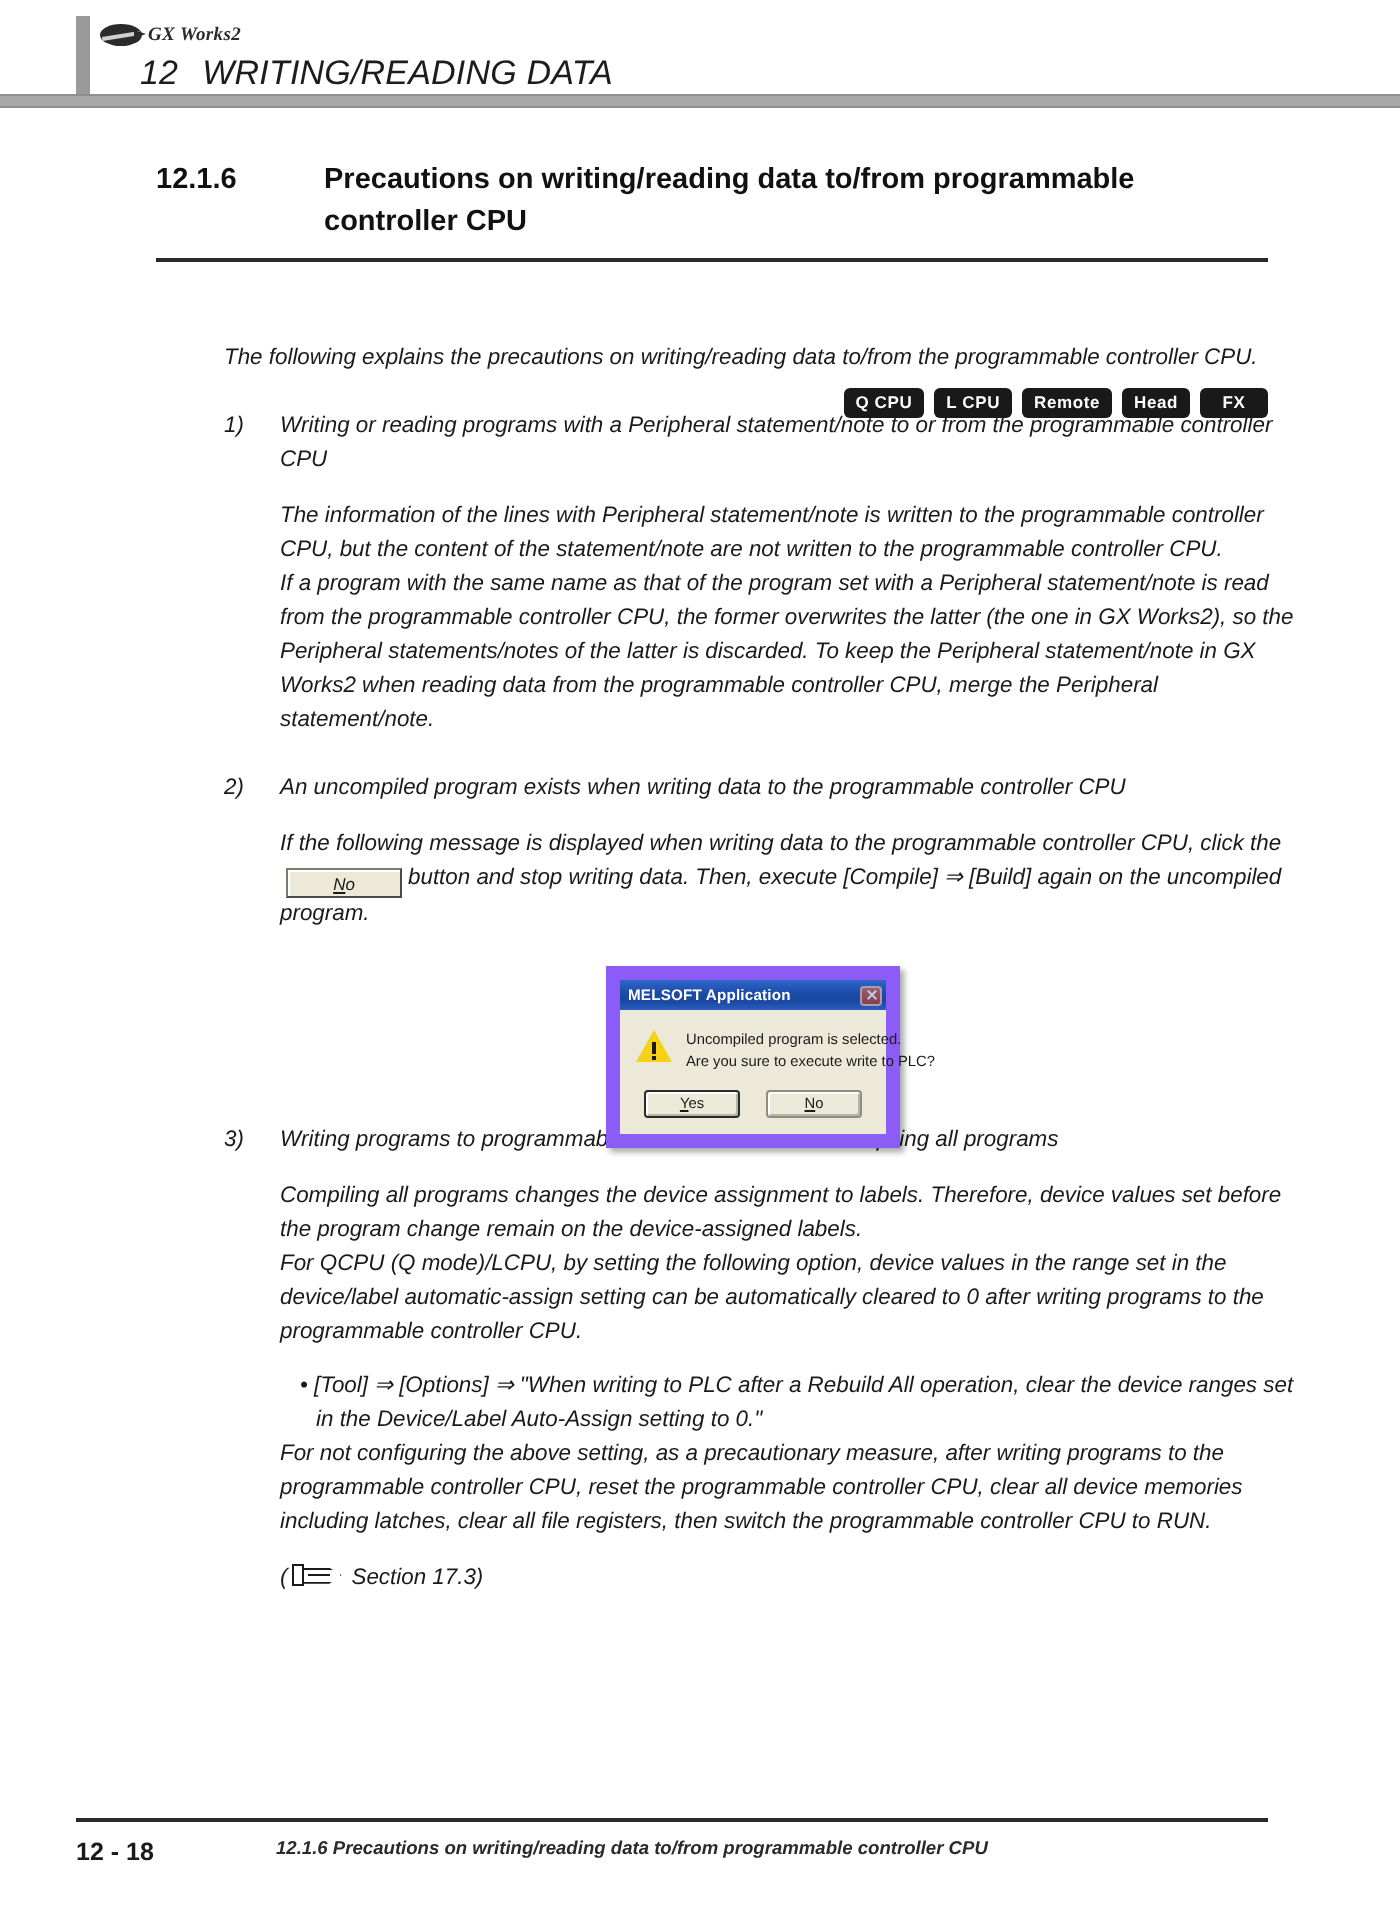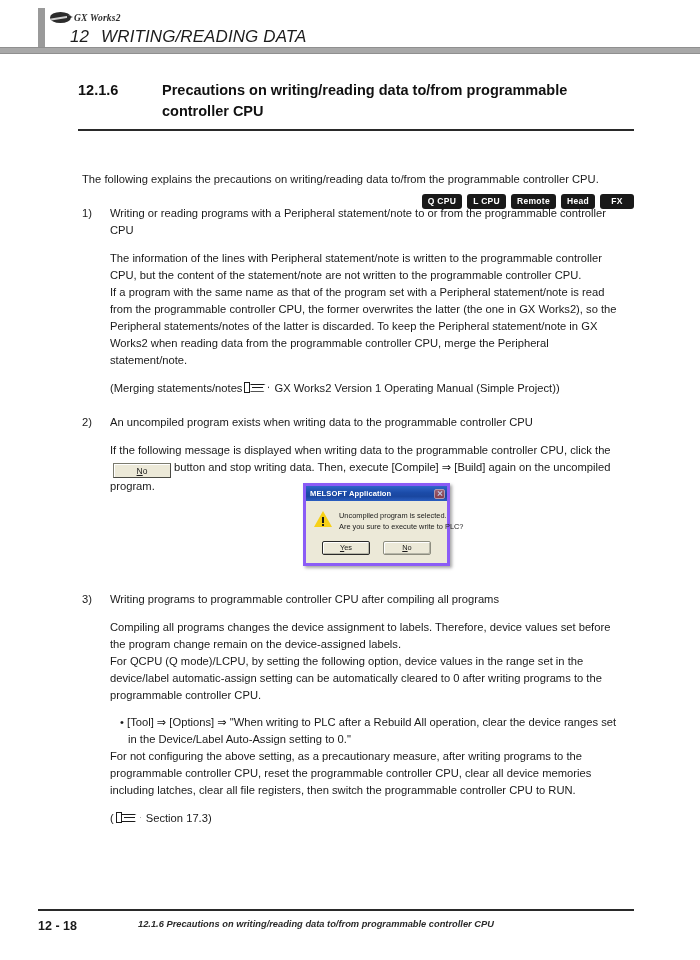--- a/index.html
+++ b/index.html
@@ -134,25 +134,26 @@
     letter-spacing: 0.3px;
     line-height: 1;
     min-width: 22px;
     text-align: center;
     margin-top: 45px;
   }
 
   
   .content {
     position: absolute;
-    left: 82px; top: 171px;
+    left: 112px; top: 171px;
     width: 538px;
     font-size: 11.2px;
     line-height: 1.52;
     color: #1a1a1a;
+    font-style: italic;
   }
   .intro-para { margin: 0 0 0 0; }
 
   .num-item {
     display: flex;
     margin-top: 17px;
   }
   .num-marker {
     flex: 0 0 28px;
     width: 28px;
@@ -223,21 +224,21 @@
   .inline-btn u { text-decoration: underline; }
 
   
   .dialog-wrap {
     position: absolute;
     left: 303px; top: 483px;
   }
   .dialog {
     width: 147px;
     background: #ece9d8;
-    border: 3px solid #8b5cf6;
+    border: 7px solid #8b5cf6;
     box-sizing: border-box;
     box-shadow: 2px 2px 3px rgba(0,0,0,0.35);
     position: relative;
   }
   .dlg-titlebar {
     height: 15px;
     background: linear-gradient(to bottom, #2f66c8 0%, #1b4ba8 45%, #1a47a0 70%, #2a5ec0 100%);
     display: flex;
     align-items: center;
     justify-content: space-between;
@@ -412,21 +413,20 @@
 <div class="content">
 
   <p class="intro-para">The following explains the precautions on writing/reading data to/from the programmable controller CPU.</p>
 
   <div class="num-item">
     <div class="num-marker">1)</div>
     <div class="num-body">
       <p class="item-heading">Writing or reading programs with a Peripheral statement/note to or from the programmable controller CPU</p>
       <p class="item-para">The information of the lines with Peripheral statement/note is written to the programmable controller CPU, but the content of the statement/note are not written to the programmable controller CPU.</p>
       <p class="item-para tight">If a program with the same name as that of the program set with a Peripheral statement/note is read from the programmable controller CPU, the former overwrites the latter (the one in GX Works2), so the Peripheral statements/notes of the latter is discarded. To keep the Peripheral statement/note in GX Works2 when reading data from the programmable controller CPU, merge the Peripheral statement/note.</p>
-      <p class="ref-para"><span>(Merging statements/notes</span><span class="hand-icon"><span class="hand-box"></span><span class="hand-finger"></span><span class="hand-line"></span></span><span>GX Works2 Version 1 Operating Manual (Simple Project))</span></p>
     </div>
   </div>
 
   <div class="num-item">
     <div class="num-marker">2)</div>
     <div class="num-body">
       <p class="item-heading">An uncompiled program exists when writing data to the programmable controller CPU</p>
       <p class="item-para"><span>If the following message is displayed when writing data to the programmable controller CPU, click the</span><span class="inline-btn"><u>N</u><span>o</span></span><span>button and stop writing data. Then, execute [Compile] ⇒ [Build] again on the uncompiled program.</span></p>
     </div>
   </div>

